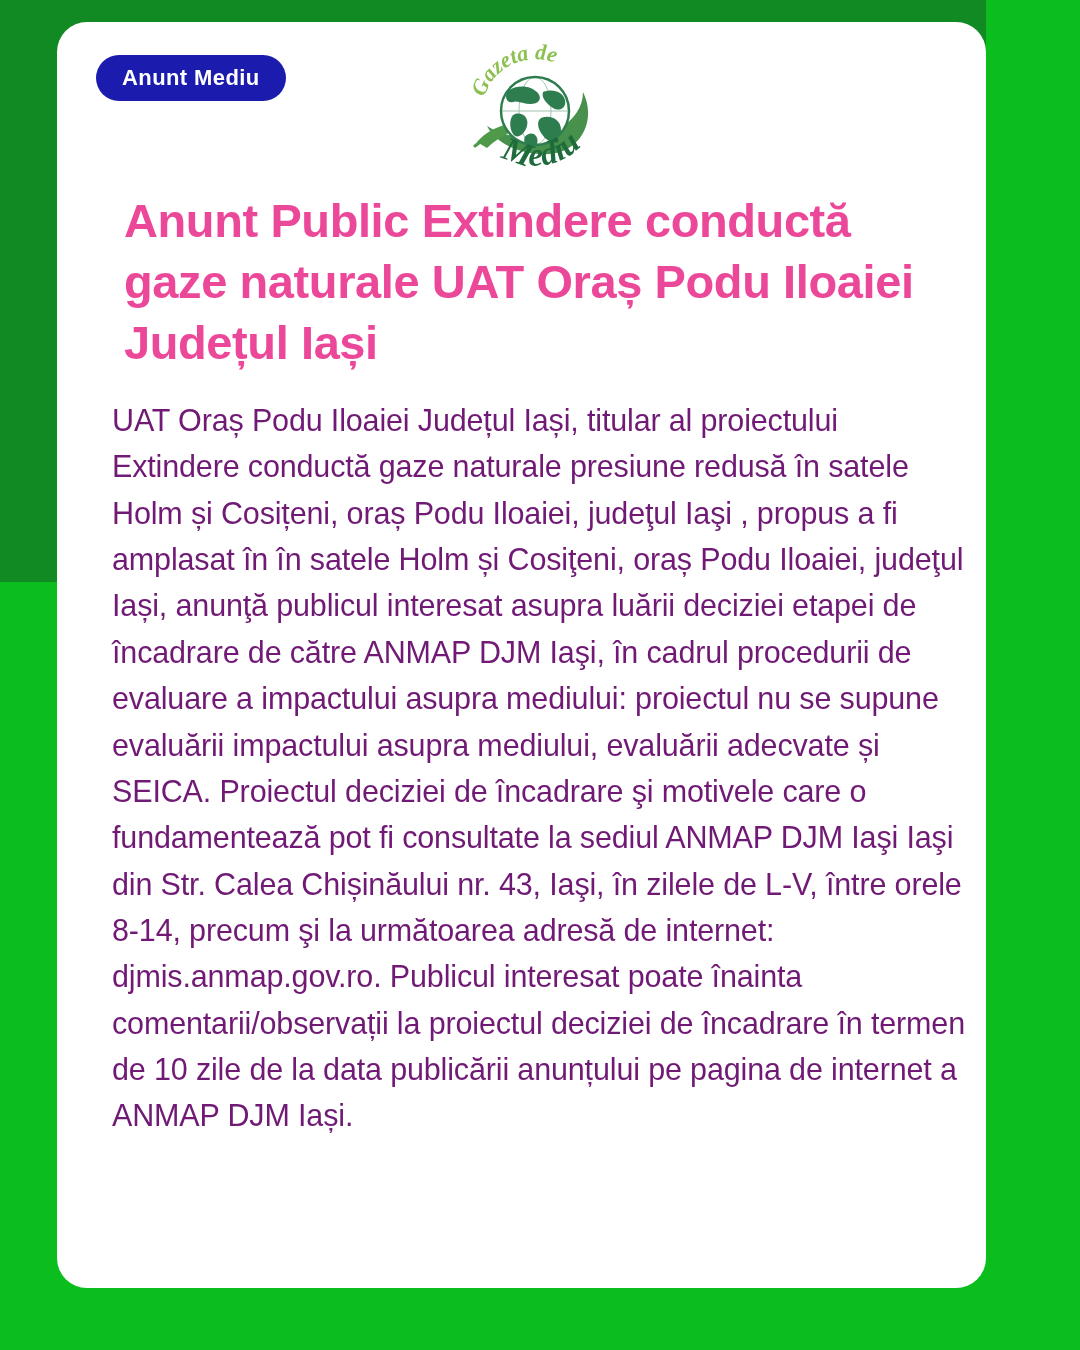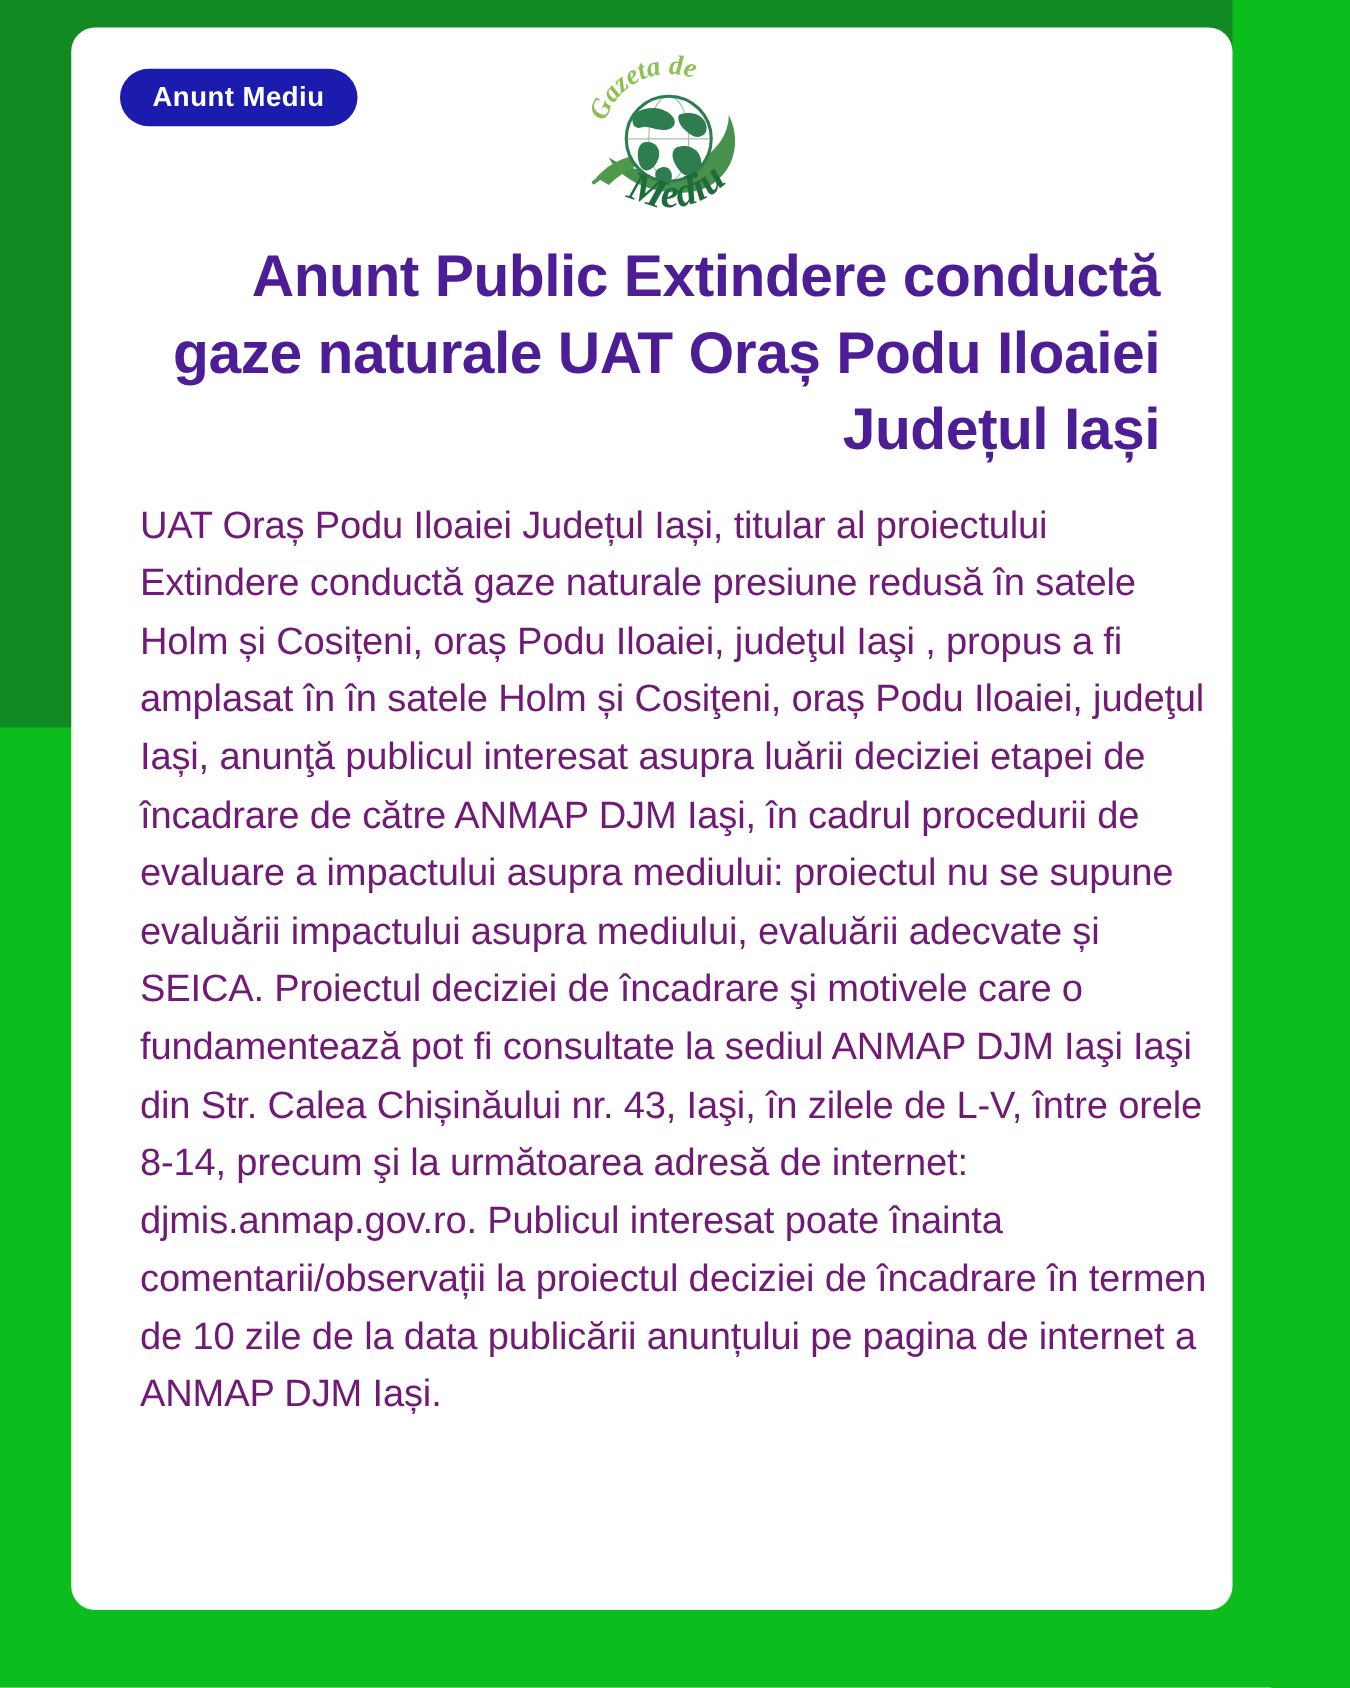--- a/index.html
+++ b/index.html
@@ -35,21 +35,21 @@
   }
 
   
   #card {
     position: absolute;
     left: 57px;
     top: 22px;
     width: 929px;
     height: 1266px;
     background: #FFFFFF;
-    border-radius: 19px;
+    border-radius: 30px;
     z-index: 2;
     overflow: hidden;
   }
 
   
   #header {
     position: absolute;
     left: 0;
     top: 0;
     width: 100%;
@@ -84,29 +84,28 @@
     top: 12px;
     width: 140px;
     height: 150px;
   }
 
   #logo svg { display: block; width: 140px; height: 150px; }
 
   
   #title {
     position: absolute;
-    left: 41px;
+    left: 67px;
     top: 168px;
     width: 830px;
-    color: #4c1d95;
+    color: #ec4899;
     font-size: 47px;
     font-weight: bold;
     line-height: 1.30;
     letter-spacing: -0.4px;
-    text-align: right;
   }
 
   
   #body-text {
     position: absolute;
     left: 55px;
     top: 375px;
     width: 860px;
     color: #701a75;
     font-size: 30.5px;

